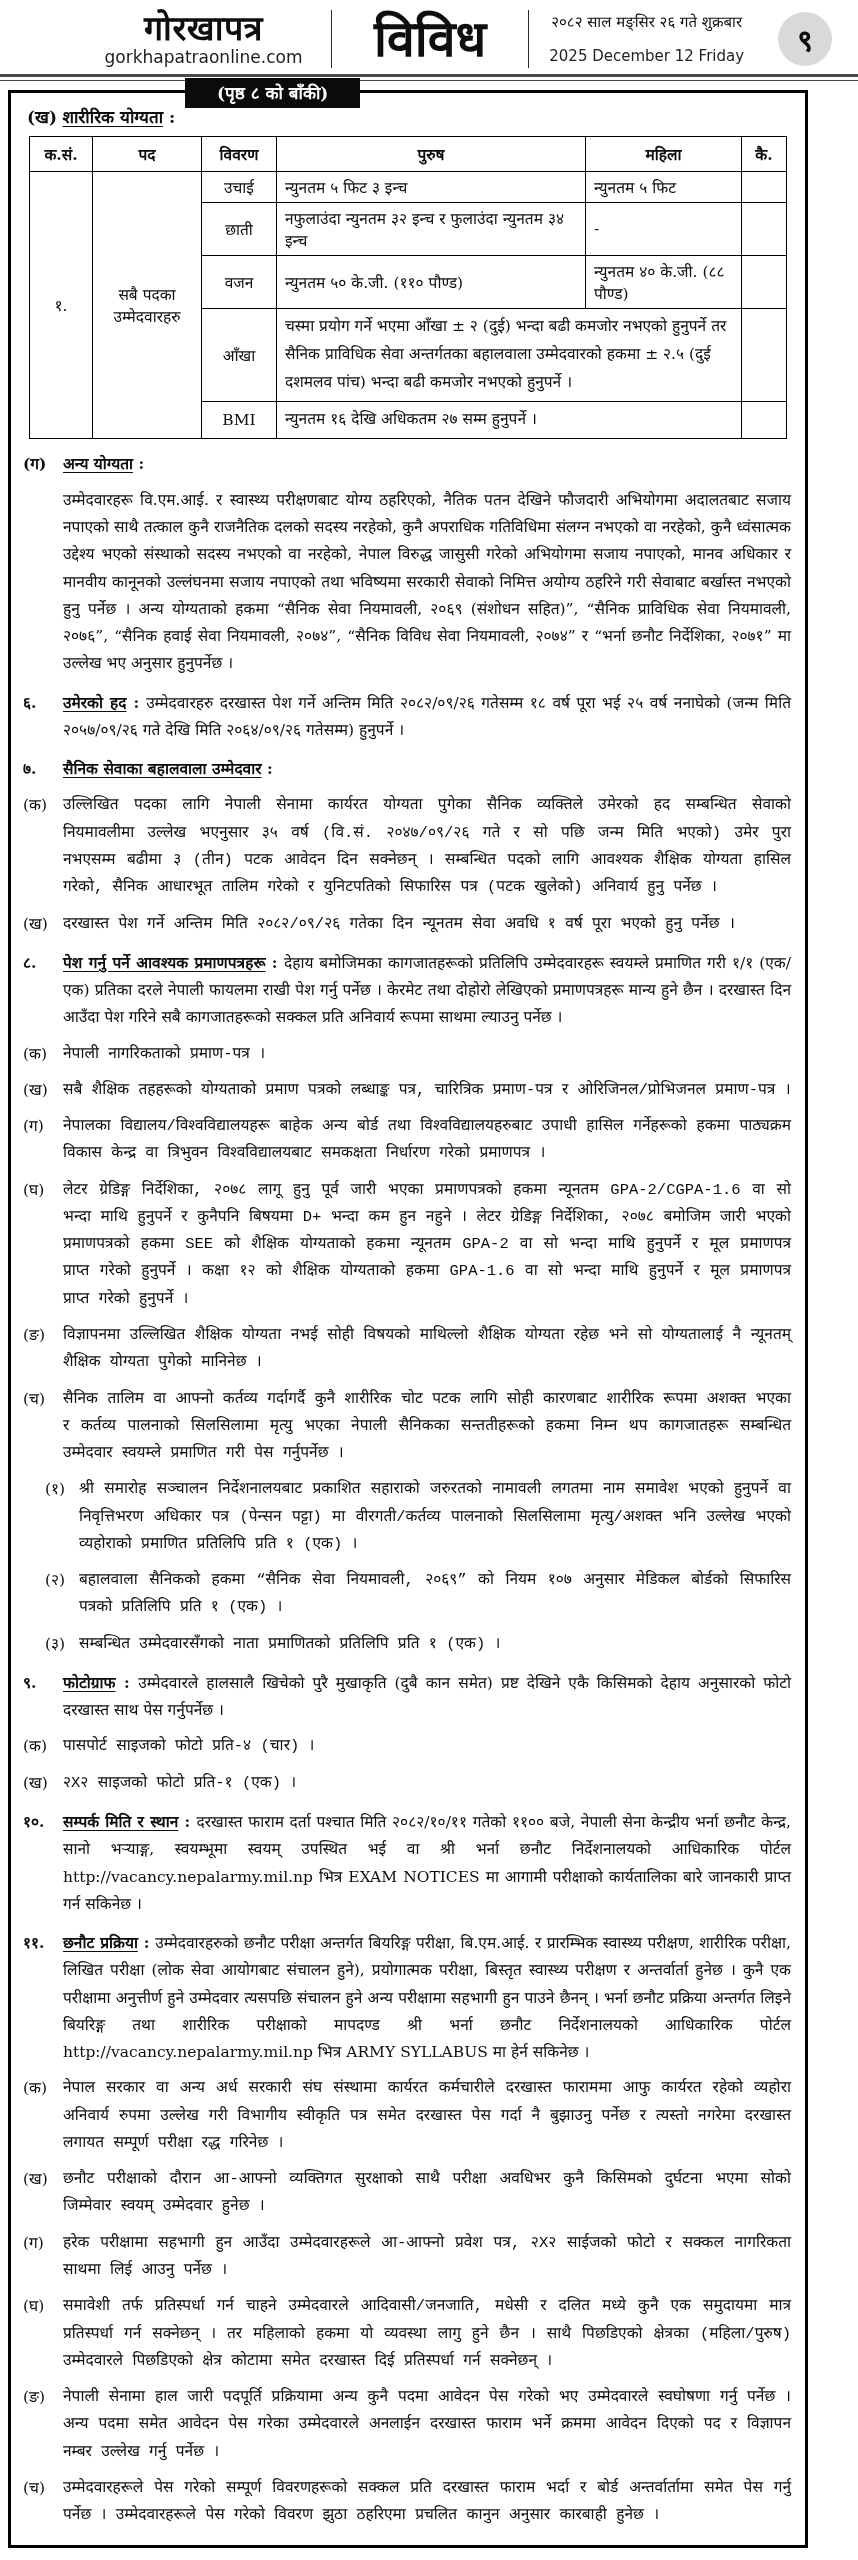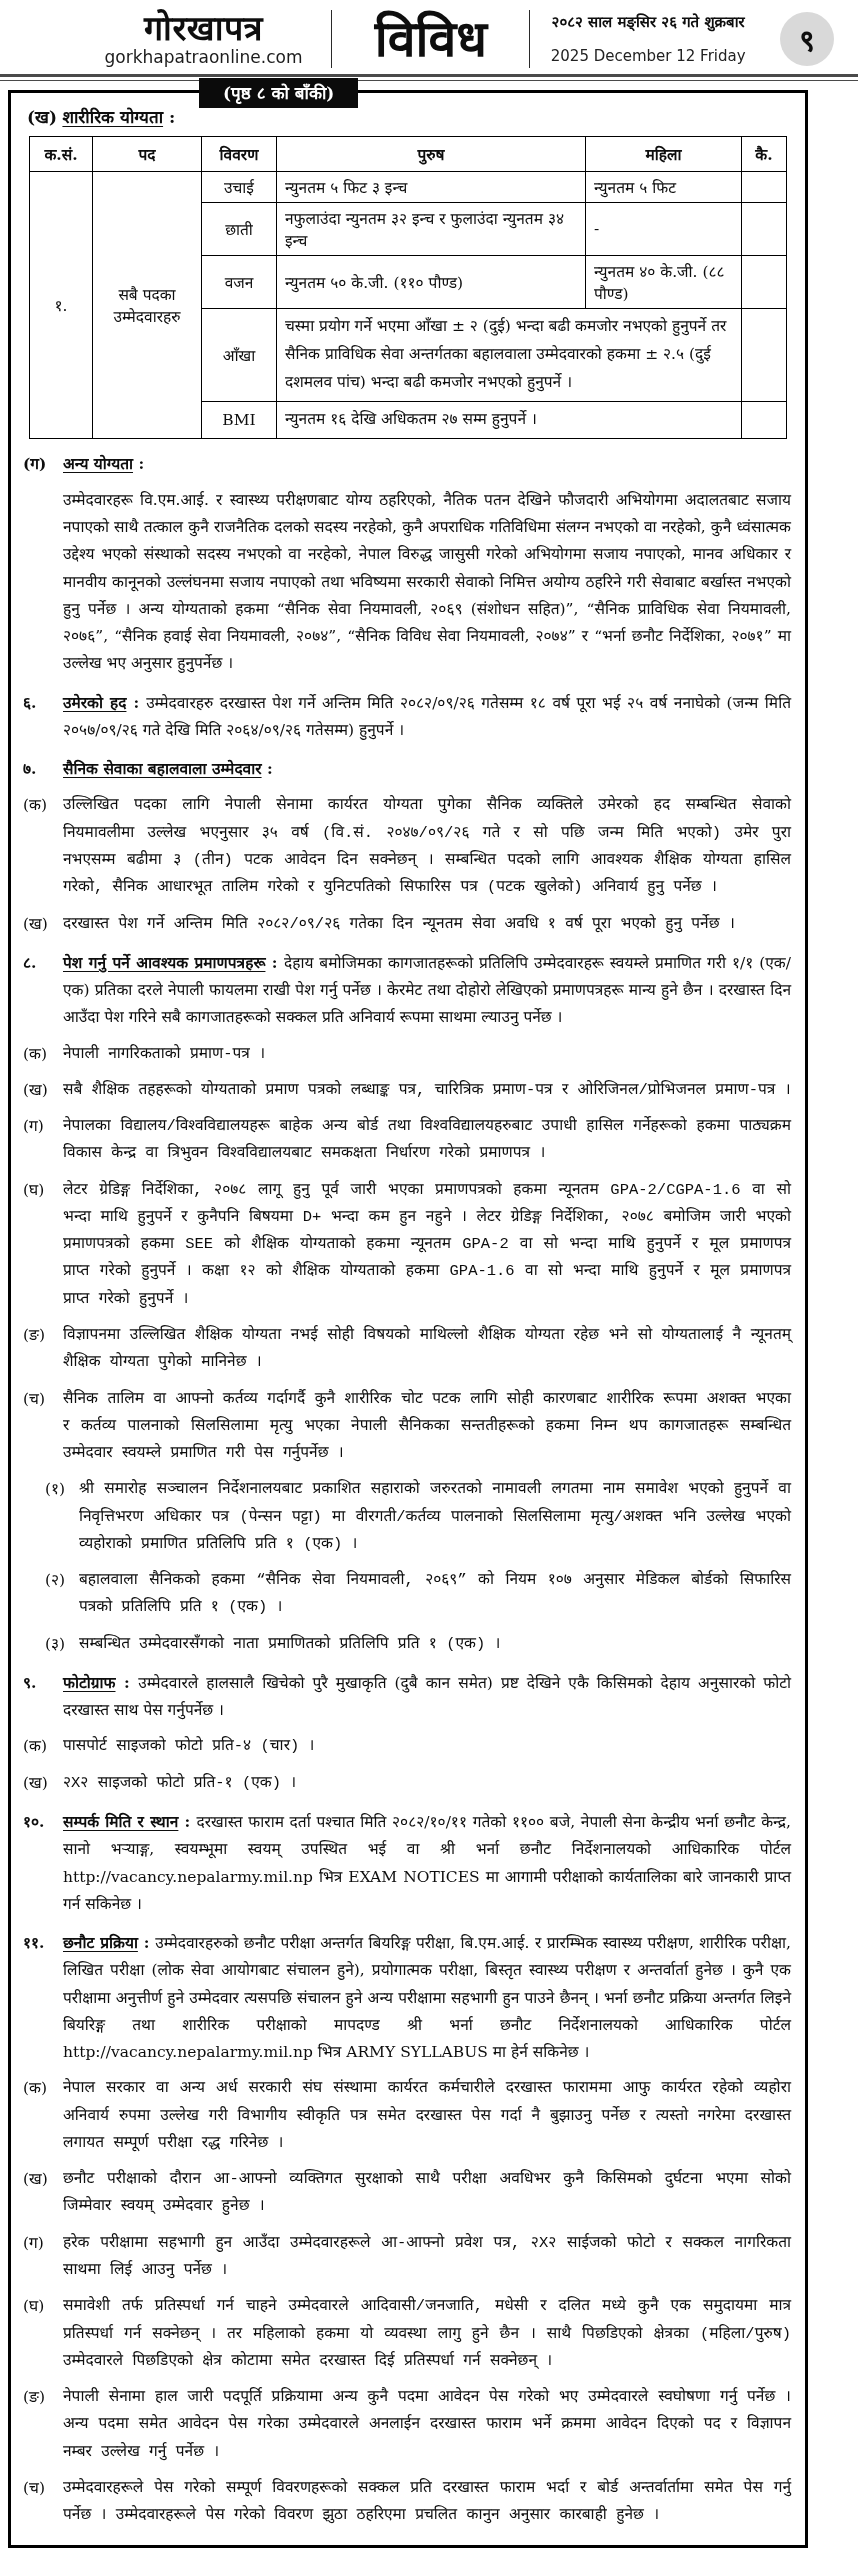--- a/index.html
+++ b/index.html
@@ -4,50 +4,50 @@
 <style>
   html,body{margin:0;padding:0;background:#ffffff;}
   body{
     width:858px;
     color:#0e0e0e;
     font-family:"DejaVu Serif","Liberation Serif",serif;
     -webkit-font-smoothing:antialiased;
   }
   
   .masthead{
-    display:flex;align-items:center;justify-content:space-between;
+    display:flex;align-items:center;justify-content:flex-start;
     padding:8px 24px 4px 96px;gap:20px;height:74px;box-sizing:border-box;
   }
   .mast-left{text-align:center;min-width:215px;}
   .paper-name{font-size:34px;font-weight:bold;line-height:1.05;letter-spacing:.5px;}
   .paper-site{font-size:17px;color:#1c1c1c;font-family:"DejaVu Sans","Liberation Sans",sans-serif;margin-top:1px;}
   .mast-divider{width:1px;height:58px;background:#2a2a2a;}
   .mast-center{font-size:50px;font-weight:bold;line-height:1;padding:0 22px;}
   .mast-date{text-align:center;font-size:15px;line-height:1.5;min-width:180px;}
-  .mast-date .np{font-weight:bold;}
+  .mast-date .np{font-weight:normal;}
   .mast-date .en{font-family:"DejaVu Sans","Liberation Sans",sans-serif;color:#222;margin-top:11px;}
   .page-circle{
     width:54px;height:54px;border-radius:50%;background:#d9d9d9;
     display:flex;align-items:center;justify-content:center;
     font-size:30px;font-weight:bold;margin-left:14px;flex:none;
   }
   
   .header-rule{border-top:3px solid #4a4a4a;border-bottom:1px solid #4a4a4a;height:3px;margin:0;}
   
   .content-box{
     position:relative;
     margin:9px 50px 0 8px;
     border:3px solid #000;
     padding:12px 14px 16px 12px;
     min-height:2330px;box-sizing:border-box;
   }
   .cont-label{
-    position:absolute;top:-15px;left:188px;
+    position:absolute;top:-15px;left:174px;
     background:#0b0b0b;color:#fff;font-weight:bold;
-    font-size:17px;padding:3px 24px 4px;
+    font-size:17px;padding:3px 32px 4px;
   }
   .kh-heading{font-size:17px;margin:0 0 8px 4px;}
   .kh-heading .lbl{font-weight:bold;}
   .kh-heading .ttl{font-weight:bold;text-decoration:underline;text-underline-offset:3px;}
   .kh-heading .sep{font-weight:bold;}
   
   table.qual{border-collapse:collapse;width:calc(100% - 10px);margin:2px 2px 6px 6px;}
   table.qual th,table.qual td{
     border:1.6px solid #000;font-size:15.5px;padding:4px 8px;vertical-align:middle;
   }

